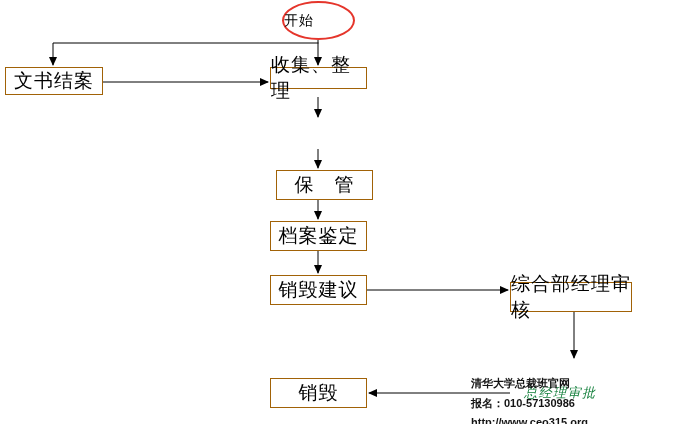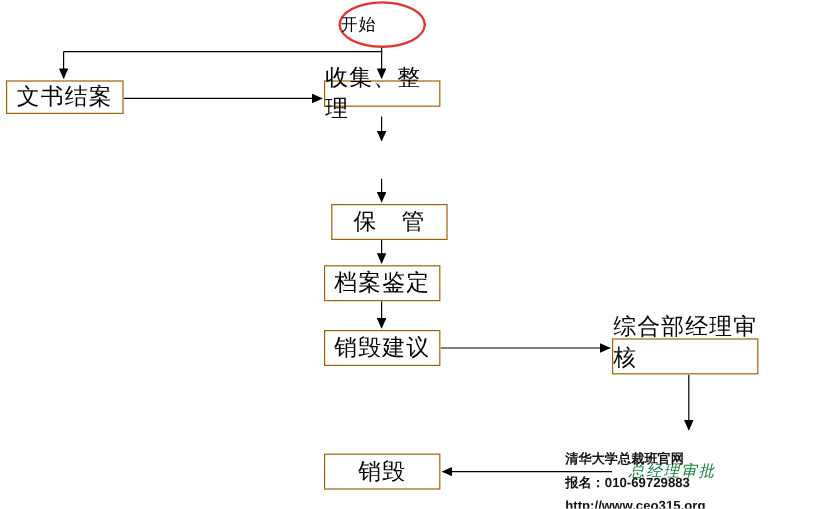--- a/index.html
+++ b/index.html
@@ -42,21 +42,21 @@
     z-index:4;
     margin-top:39px;
   }
   
   .n-wenshu  {left:5px;  top:67px; width:98px; height:28px;}
   .n-shouji  {left:270px;top:67px; width:97px; height:22px;}
   .n-fenlei  {left:270px;top:119px;width:97px; height:30px;}
   .n-baoguan {left:276px;top:170px;width:97px; height:30px;}
   .n-dangan  {left:270px;top:221px;width:97px; height:30px;}
   .n-jianyi  {left:270px;top:275px;width:97px; height:30px;}
-  .n-zonghe  {left:510px;top:282px;width:122px;height:30px;align-items:flex-end;}
+  .n-zonghe  {left:510px;top:282px;width:122px;height:30px;}
   .n-xiaohui {left:270px;top:378px;width:97px; height:30px;}
 </style>
 </head>
 <body>
 
 <div class="canvas">
 
   <svg class="connectors" width="679" height="424">
     <defs>
       <marker id="arw" markerUnits="userSpaceOnUse" markerWidth="9" markerHeight="8" refX="8" refY="4" orient="auto">
@@ -106,17 +106,17 @@
   </div>
 
   <div class="ghost" style="color: #15803d; font-style: italic;">总经理审批</div>
 
   <div class="node n-xiaohui">
     <span>销毁</span>
   </div>
 
   <div class="watermark" style="color: rgb(20, 20, 20);">
     <div>清华大学总裁班官网</div>
-    <div>报名：010-69729883</div>
+    <div>报名：010-57130986</div>
     <div>http://www.ceo315.org</div>
   </div>
 
 </div>
 
 </body></html>

